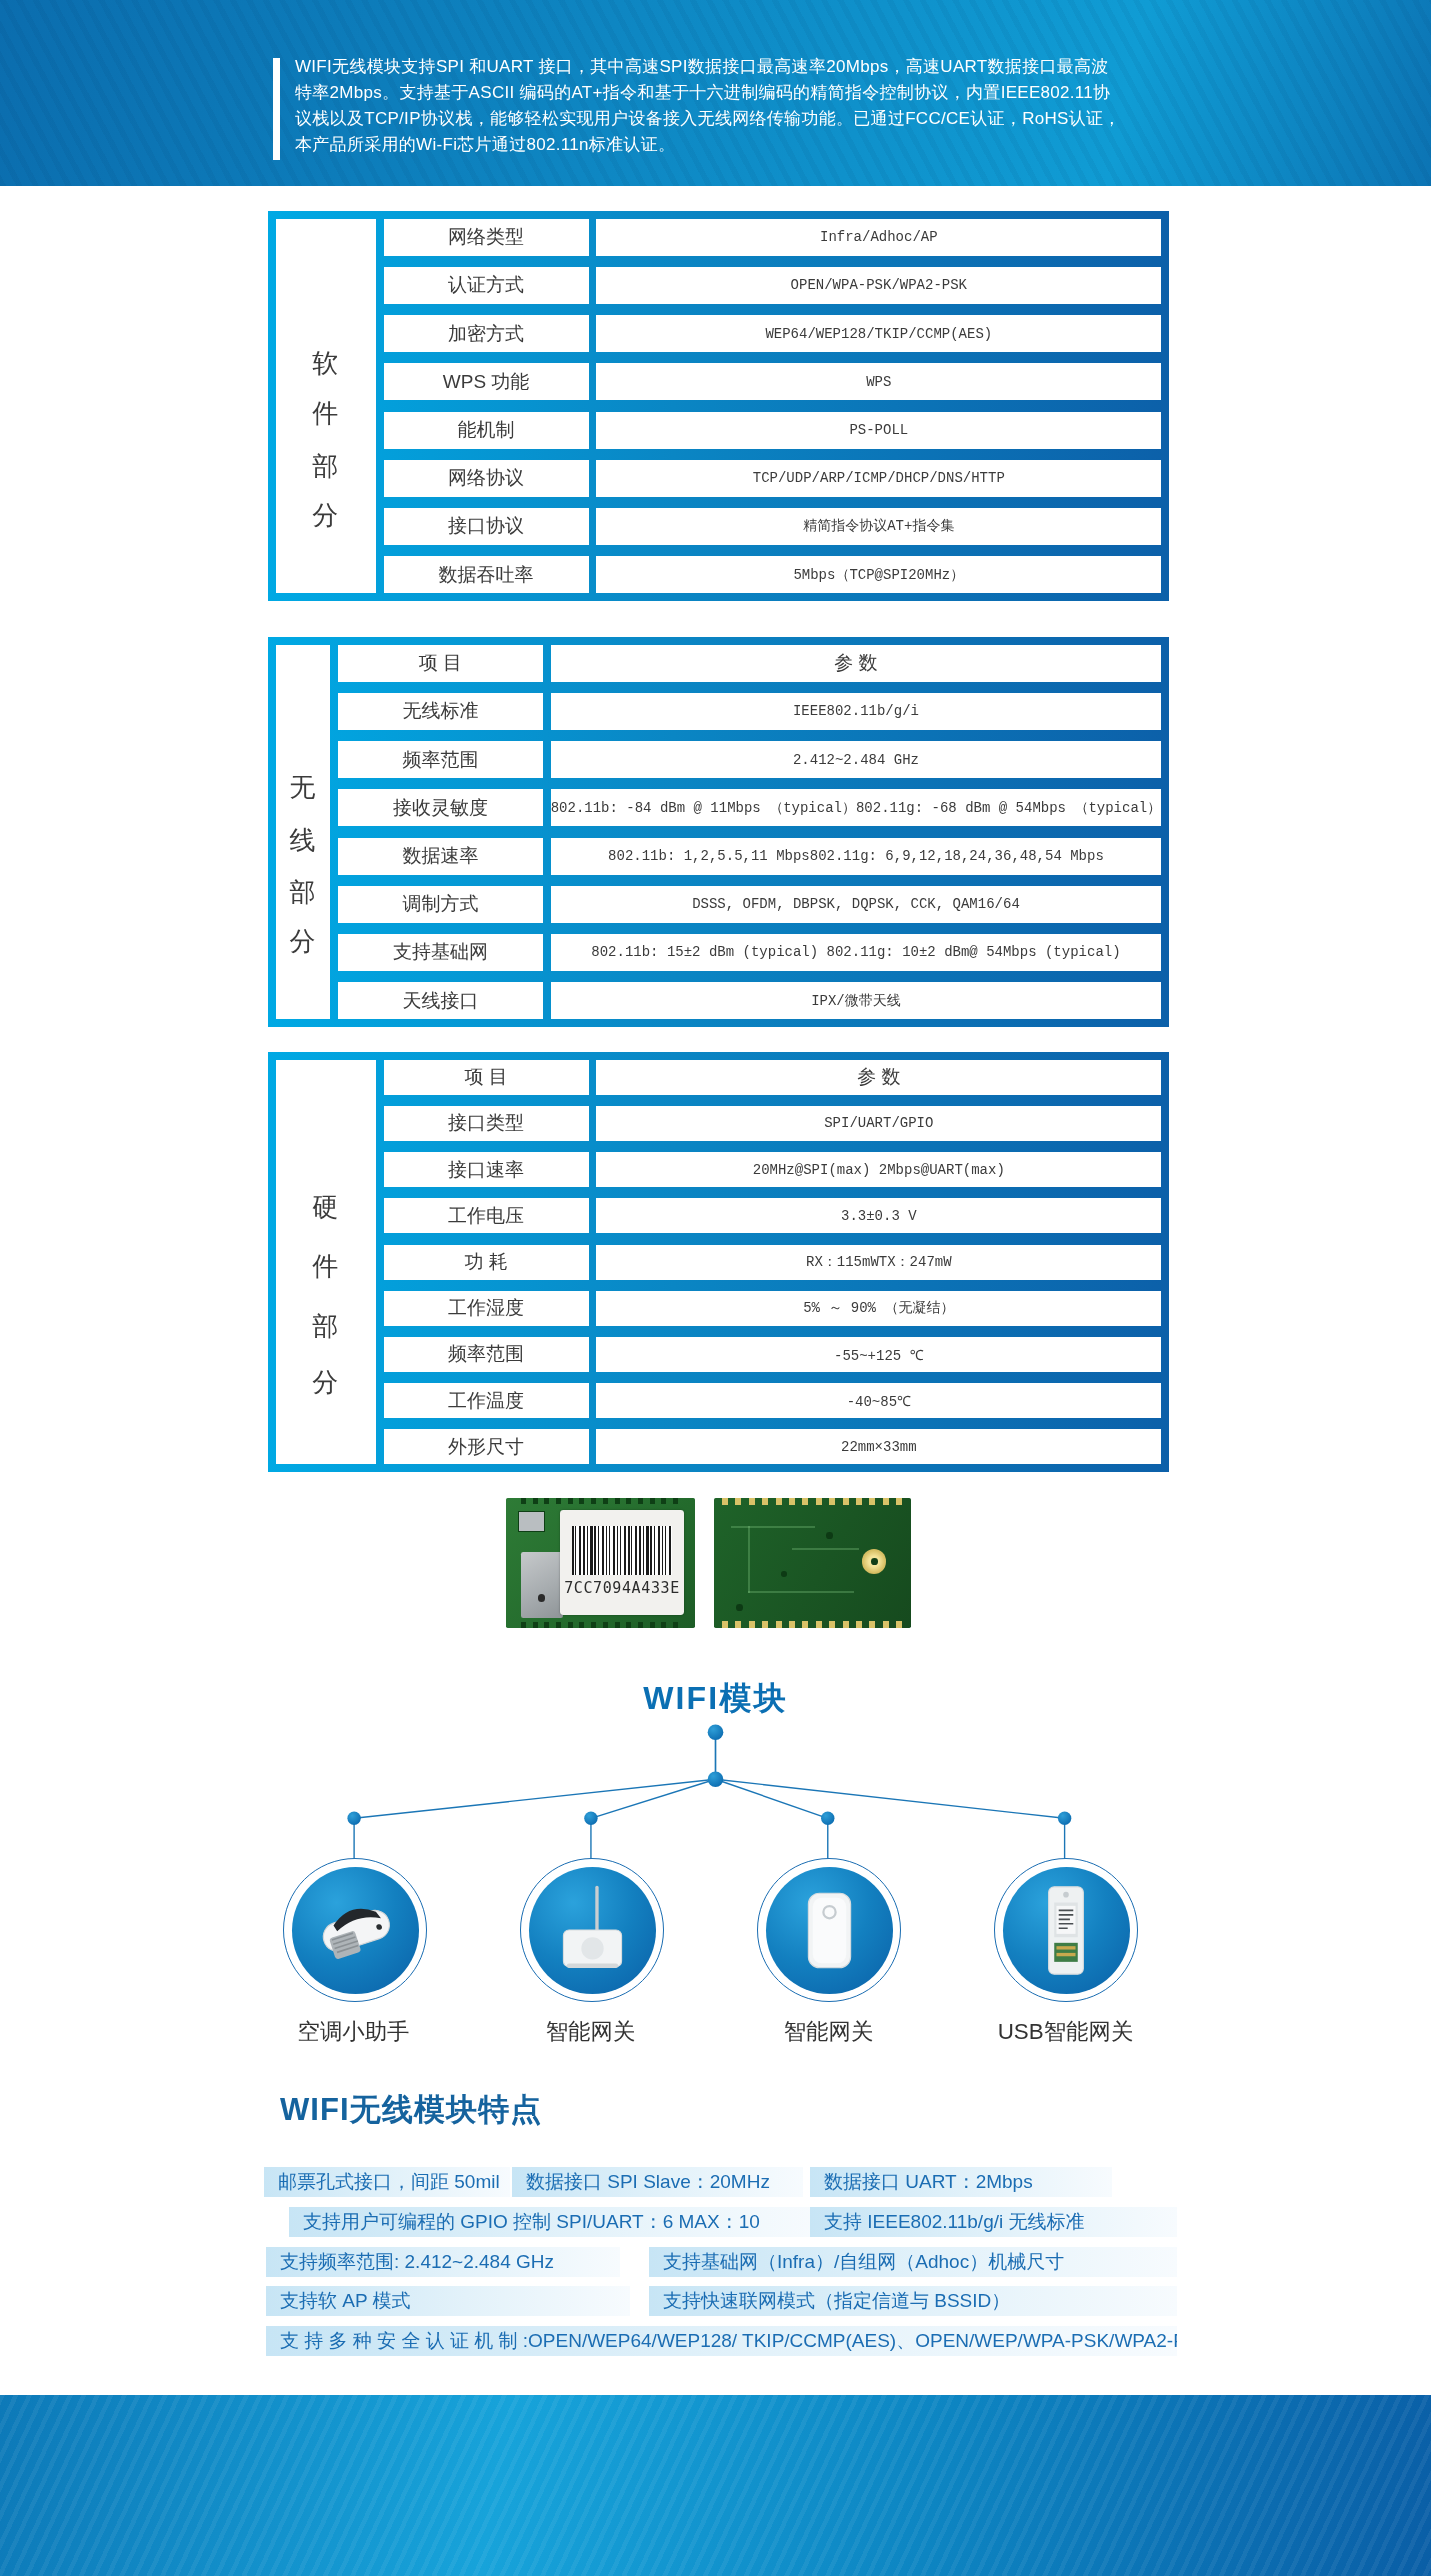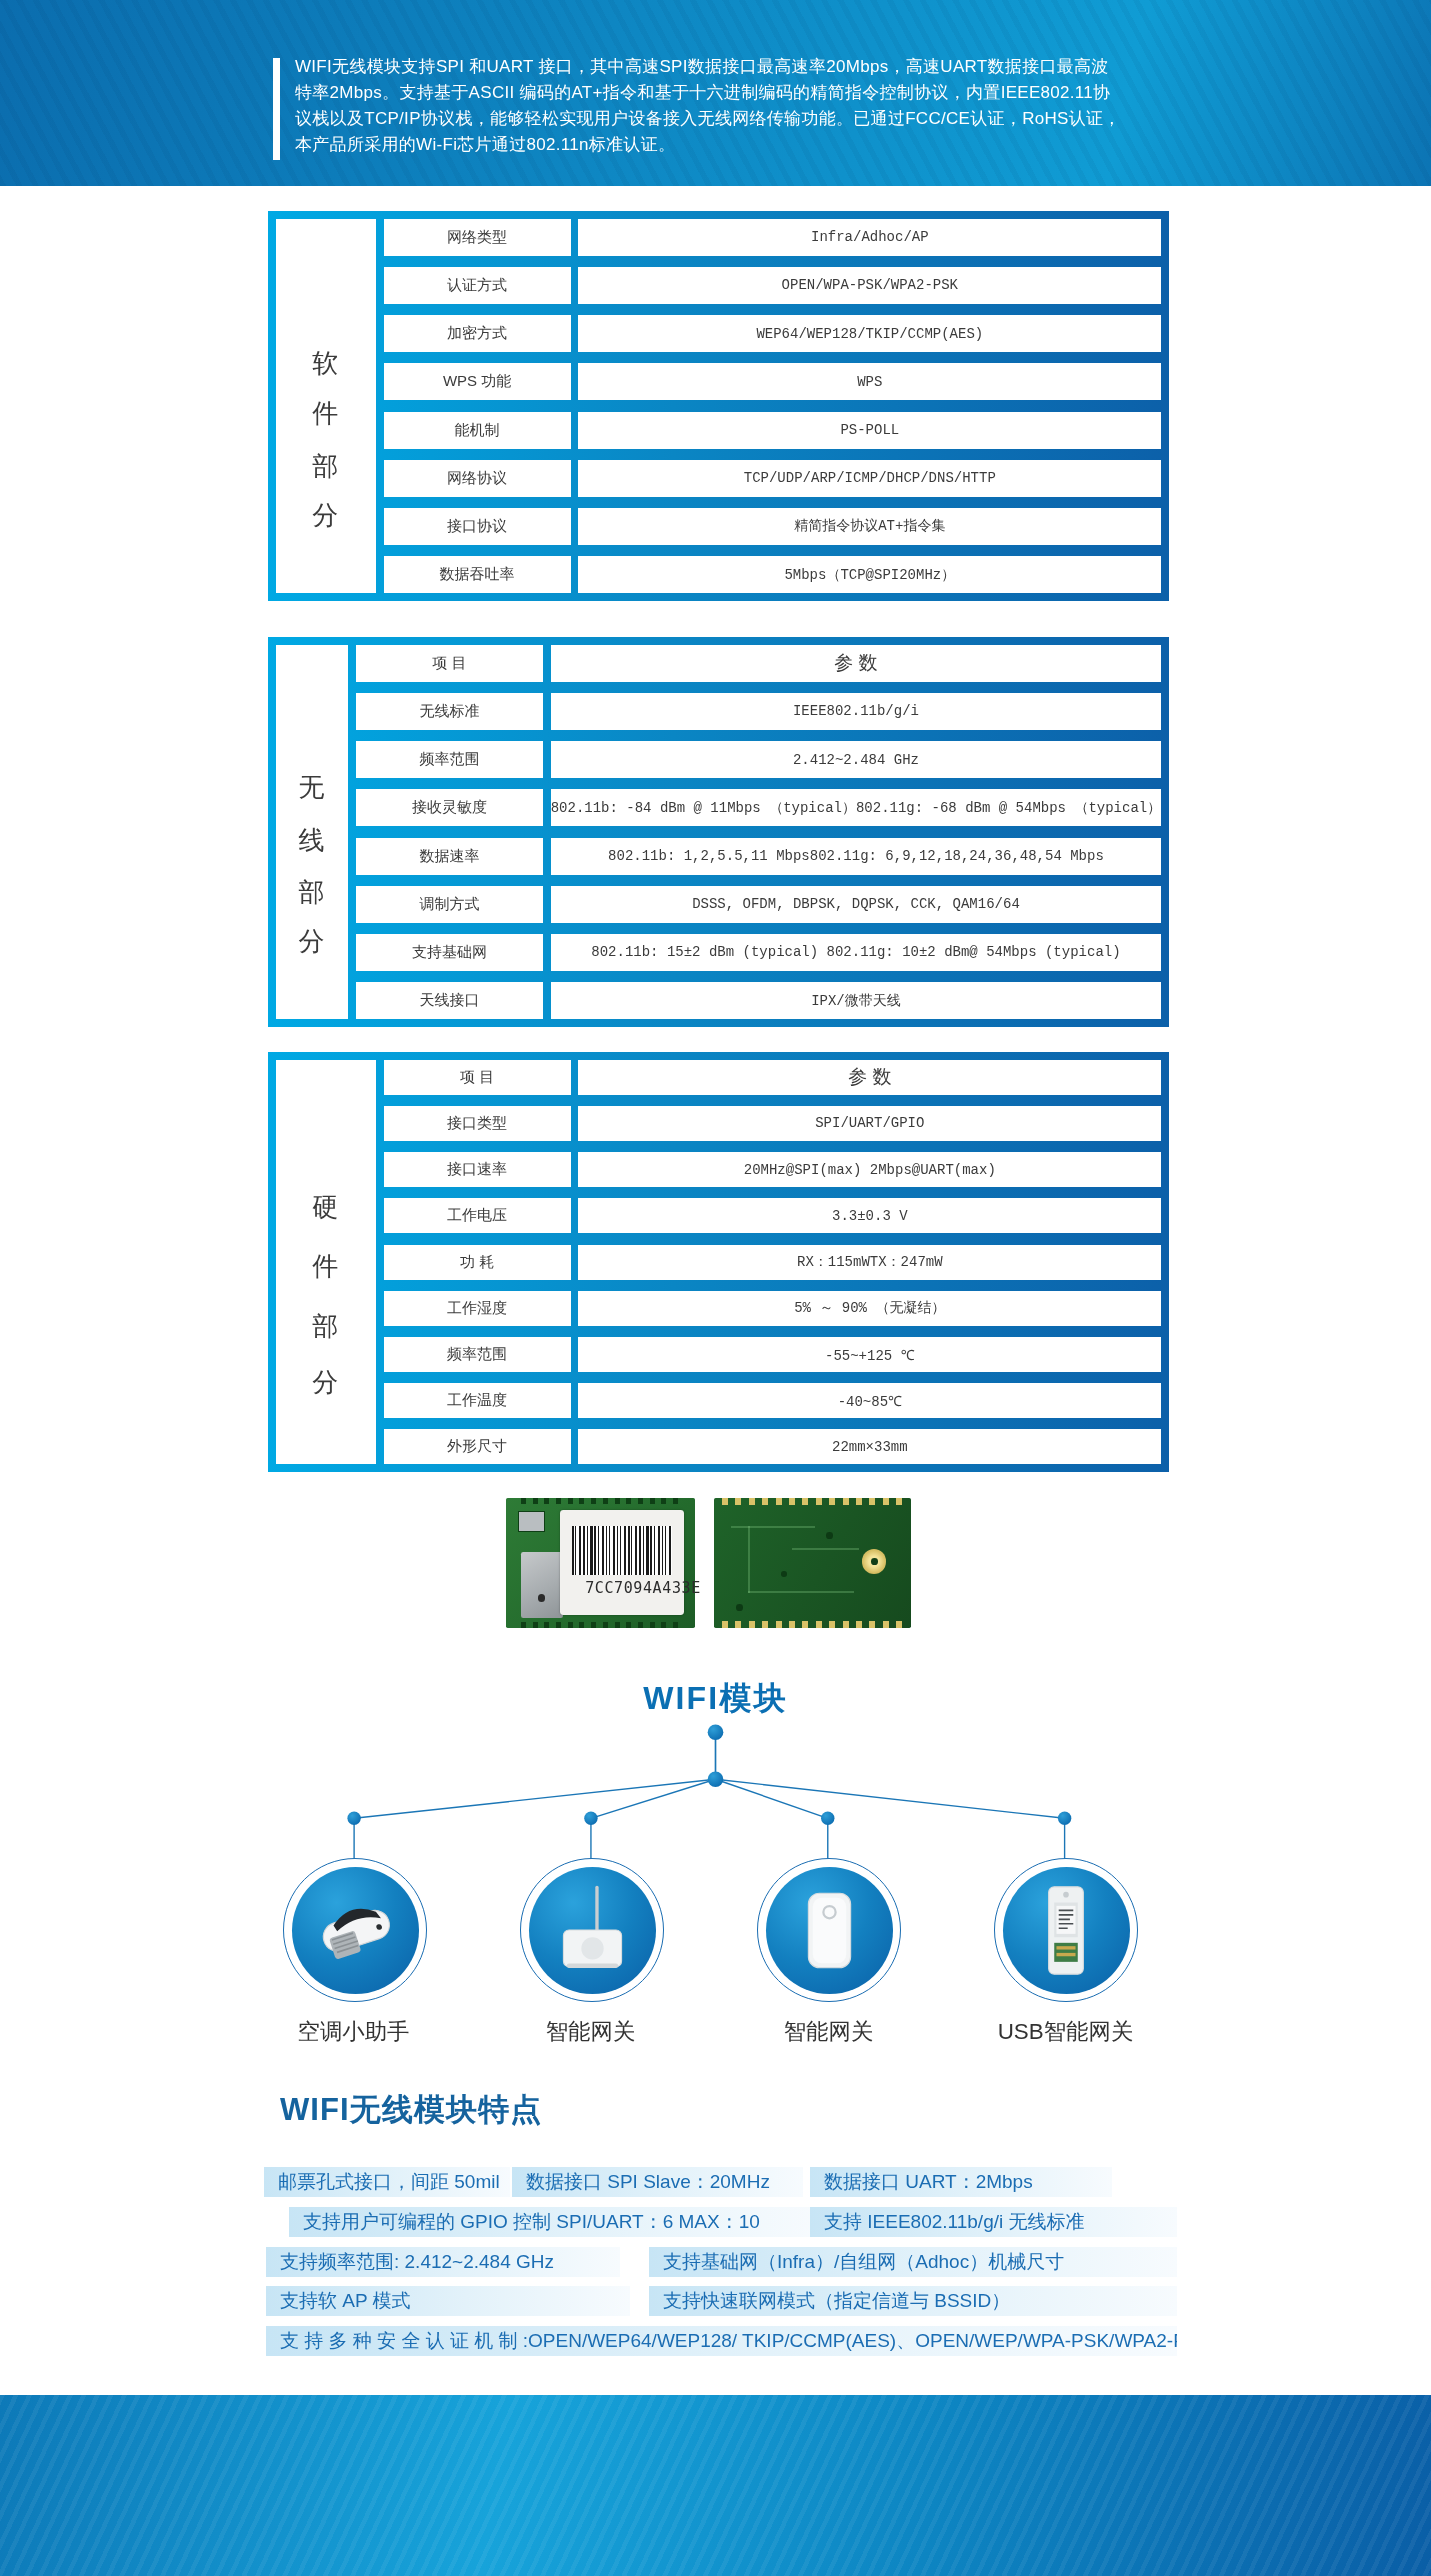--- a/index.html
+++ b/index.html
@@ -19,42 +19,42 @@
   .spec-table{position:absolute;left:268px;width:901px;box-sizing:border-box;padding:7.8px;
     display:flex;background:linear-gradient(90deg,#00a9e4 0%,#0a86c4 45%,#0c60a9 100%);}
   .section-col{width:100px;background:#ffffff;margin-right:7.8px;display:flex;align-items:center;justify-content:center;}
   .section-text{writing-mode:vertical-lr;text-orientation:upright;font-size:26px;color:#3b3b3b;
     line-height:1;letter-spacing:51px;margin-bottom:-51px;}
   .t3 .section-text{letter-spacing:58px;margin-bottom:-58px;}
   .rows-col{flex:1;display:flex;flex-direction:column;gap:11.2px;}
   .spec-row{display:flex;gap:7.8px;height:37px;}
   .t3 .spec-row{height:35px;}
   .cell{background:#ffffff;display:flex;align-items:center;justify-content:center;color:#3b3b3b;}
-  .cell.prop{width:187px;font-size:15px;}
+  .cell.prop{width:205px;font-size:19px;}
   .cell.val{flex:1;font-family:Liberation Mono, monospace;font-size:14px;white-space:nowrap;overflow:hidden;}
   .cell.val.hdr{font-family:"Liberation Sans", sans-serif;font-size:19px;}
 
   
   .pcb{position:absolute;border-radius:1.7px;}
   .pcb-front{left:506px;top:1498px;width:189px;height:130px;
     background:linear-gradient(135deg,#2e7b36 0%,#236a2c 60%,#1d5c26 100%);}
   .pcb-back{left:714px;top:1498px;width:197px;height:130px;
     background:linear-gradient(120deg,#1f6329 0%,#1a5523 55%,#164a1e 100%);}
   .castellation{position:absolute;left:8%;width:86%;height:6.1px;
     background:repeating-linear-gradient(90deg,#0e3f15 0 5px, rgba(0,0,0,0) 5px 11.7px);}
   .cast-top{top:0;} .cast-bottom{bottom:0;}
   .gold-pads{position:absolute;left:4%;width:92%;height:7.3px;
     background:repeating-linear-gradient(90deg,#d9c268 0 6.1px, rgba(0,0,0,0) 6.1px 13.4px);}
   .pads-top{top:0;} .pads-bottom{bottom:0;}
   .pcb-label{position:absolute;left:54px;top:12.3px;width:124px;height:105px;background:#f2f1ee;
     border-radius:3.4px;box-shadow:0 0 2.2px rgba(0,0,0,0.35);}
   .barcode{position:absolute;left:12.3px;top:15.7px;width:100px;height:49px;
     background:repeating-linear-gradient(90deg,#1a1a1a 0 1.7px,#ffffff 1.7px 3.4px,#1a1a1a 3.4px 4.5px,#ffffff 4.5px 7.3px,#1a1a1a 7.3px 9.5px,#ffffff 9.5px 11.2px);}
   .barcode-text{position:absolute;left:0;top:69px;width:100%;text-align:center;color:#2c2c2c;
-    font-family:"DejaVu Sans Mono", monospace;font-size:15px;letter-spacing:0.6px;margin-left:21px;}
+    font-family:"DejaVu Sans Mono", monospace;font-size:15px;letter-spacing:0.6px;}
   .shield{position:absolute;left:14.5px;top:54px;width:42px;height:66px;border-radius:2.2px;
     background:linear-gradient(150deg,#c6c9cb 0%,#a8adb0 55%,#8e9497 100%);}
   .shield-dot{position:absolute;left:17px;top:42px;width:7.8px;height:7.8px;border-radius:50%;background:#2a2a2a;}
   .smd{position:absolute;left:12.3px;top:13.4px;width:24.6px;height:19px;background:#b9bec1;border:1.1px solid #0e3f15;}
   .trace{position:absolute;background:rgba(140,210,140,0.30);}
   .via{position:absolute;border-radius:50%;background:#0d3a14;}
   .gold-ring{position:absolute;right:24.6px;top:51px;width:24.6px;height:24.6px;border-radius:50%;
     background:radial-gradient(circle,#f4e49a 0 30%,#d9c268 62%,#b89f3f 100%);}
   .gold-ring::after{content:"";position:absolute;left:9px;top:9px;width:6.7px;height:6.7px;border-radius:50%;background:#123f18;}
 

